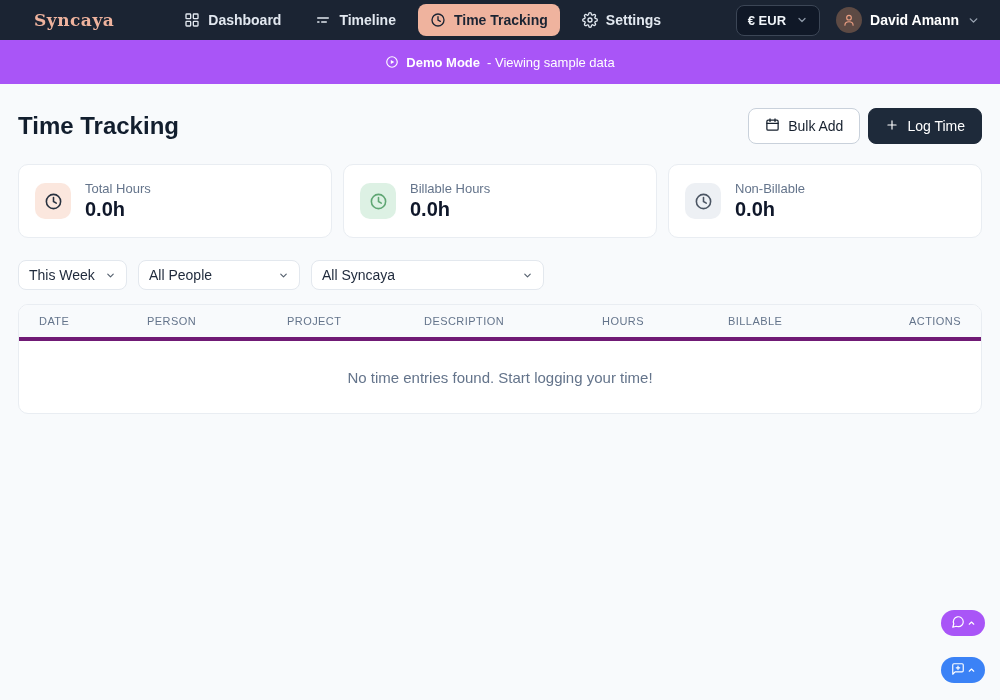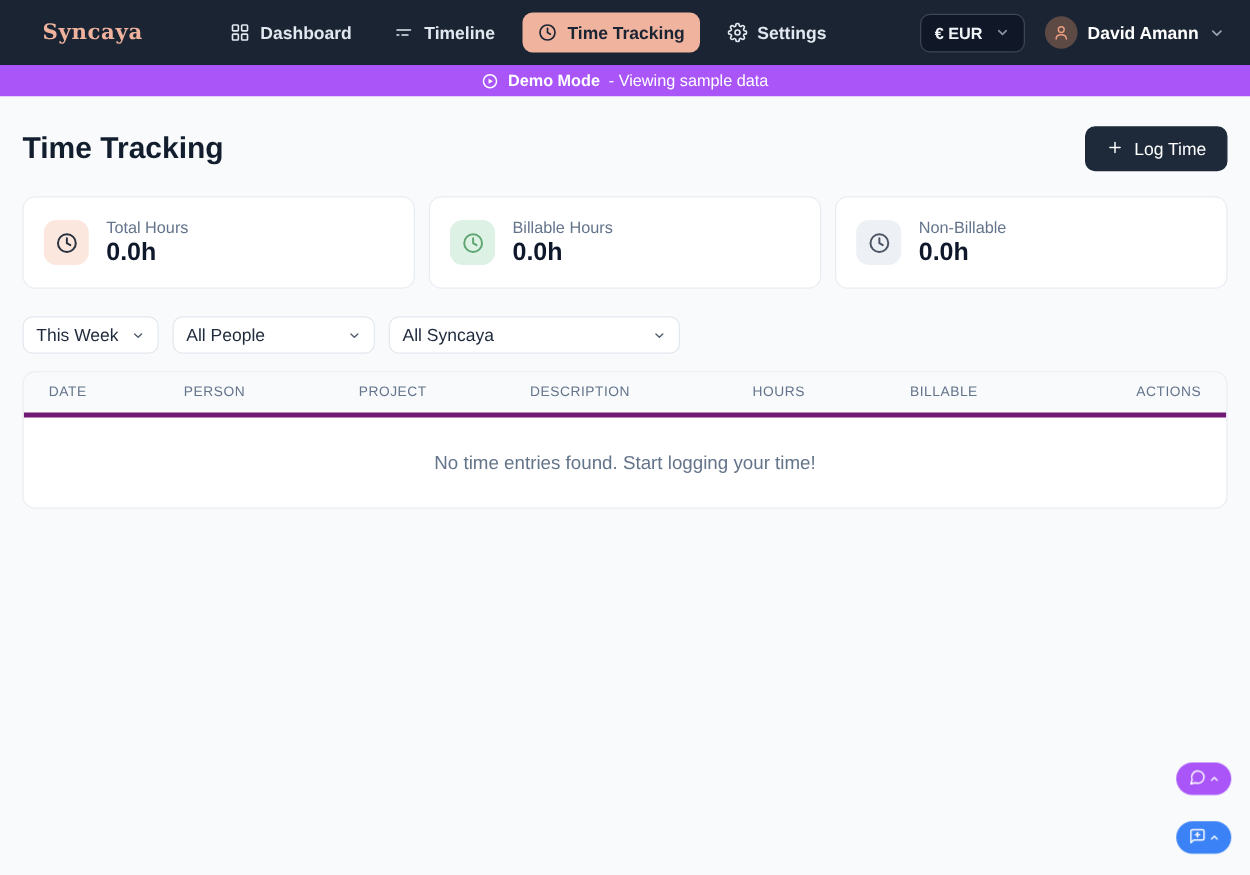--- a/index.html
+++ b/index.html
@@ -5,21 +5,21 @@
   * { margin: 0; padding: 0; box-sizing: border-box; }
   html, body {
     width: 1000px; height: 700px;
     font-family: "Liberation Sans", sans-serif;
     background: #f8fafc;
     overflow: hidden;
   }
 
   
   .navbar {
-    height: 52px;
+    height: 40px;
     background: #1b2433;
     display: flex;
     align-items: center;
     padding: 0 20px 0 34px;
   }
   .logo {
     font-family: "DejaVu Serif", serif;
     font-weight: bold;
     font-size: 17px;
     color: #efb39e;
@@ -73,21 +73,21 @@
     width: 26px; height: 26px; border-radius: 50%;
     background: #5d4a44;
     color: #eb9e82;
     display: flex; align-items: center; justify-content: center;
   }
   .user-name { color: #ffffff; font-size: 14px; font-weight: bold; }
   .user .chev { color: #9aa4b2; display: inline-flex; }
 
   
   .banner {
-    height: 25px;
+    height: 44px;
     background: #a955f7;
     color: #ffffff;
     display: flex; align-items: center; justify-content: center;
     gap: 7px;
     font-size: 13px;
   }
   .banner .b-title { font-weight: bold; }
   .banner .b-icn { display: inline-flex; }
 
   
@@ -296,20 +296,31 @@
   </span>
   <span class="b-title">Demo Mode</span>
   <span>- Viewing sample data</span>
 </div>
 
 <main class="main">
 
   <div class="page-head">
     <h1 class="page-title">Time Tracking</h1>
     <div class="head-actions">
+      <button class="btn btn-outline">
+        <span class="icn">
+          <svg width="15" height="15" viewBox="0 0 24 24" fill="none" stroke="currentColor" stroke-width="2" stroke-linecap="round">
+              <rect x="3" y="5" width="18" height="16" rx="2"></rect>
+              <line x1="3" y1="10" x2="21" y2="10"></line>
+              <line x1="8" y1="3" x2="8" y2="7"></line>
+              <line x1="16" y1="3" x2="16" y2="7"></line>
+            </svg>
+        </span>
+        <span>Bulk Add</span>
+      </button>
       <button class="btn btn-dark">
         <span class="icn">
           <svg width="14" height="14" viewBox="0 0 24 24" fill="none" stroke="currentColor" stroke-width="2" stroke-linecap="round">
               <line x1="12" y1="5" x2="12" y2="19"></line>
               <line x1="5" y1="12" x2="19" y2="12"></line>
             </svg>
         </span>
         <span>Log Time</span>
       </button>
     </div>

